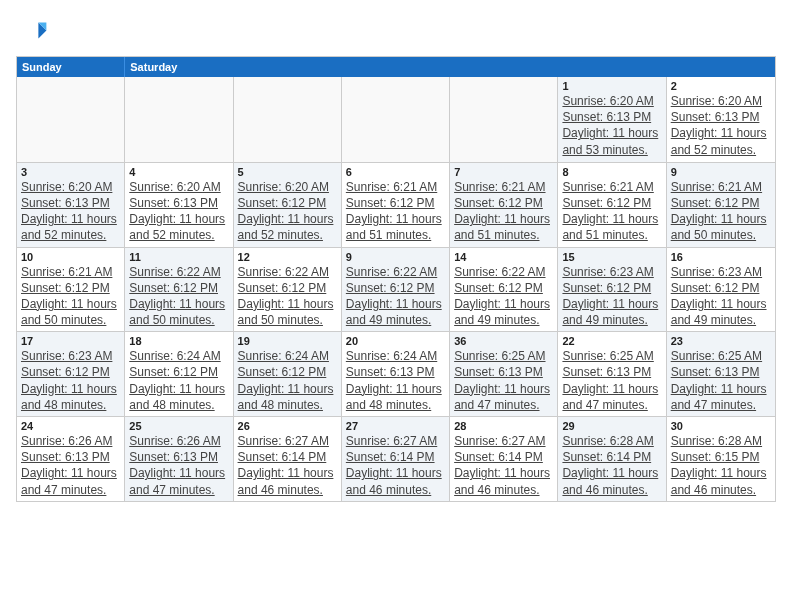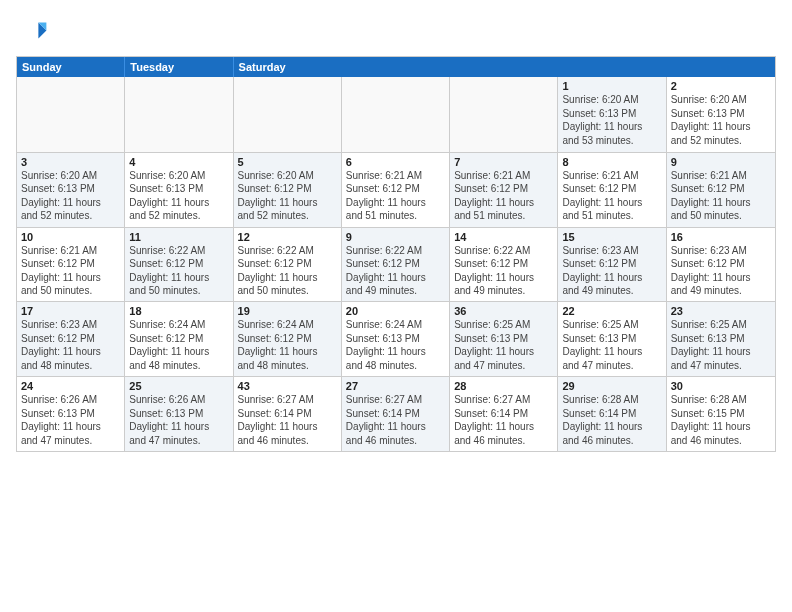--- a/index.html
+++ b/index.html
@@ -104,23 +104,24 @@
     .cal-cell.empty { background: #f9f9f9; }
     .cal-cell.shaded { background: #f0f4f8; }
     .day-num {
       font-size: 11px;
       font-weight: bold;
       color: #222;
       display: block;
       margin-bottom: 1px;
     }
     .day-info {
-      font-size: 10px;
+      font-size: 12px;
       color: #444;
       line-height: 1.35;
+      text-decoration: underline;
     }
   </style>
 </head>
 <body>
 
 <div class="page">
   <div class="header">
     <div class="logo">
       <svg class="logo-icon" viewBox="0 0 40 40">
         <polygon points="28,8 38,18 28,28" fill="#1a6ec2"></polygon>
@@ -133,21 +134,20 @@
     </div>
     <div class="title-block">
       <div class="month-title"></div>
       <div class="location"></div>
     </div>
   </div>
 
   <div class="calendar">
     <div class="cal-header">
     <div class="cal-header-cell">Sunday</div>
-        <div class="cal-header-cell">Tuesday</div>
         <div class="cal-header-cell">Saturday</div>
       </div>
     <div class="cal-body">
     <div class="cal-row">
           <div class="cal-cell empty"></div>
           <div class="cal-cell empty"></div>
           <div class="cal-cell empty"></div>
           <div class="cal-cell empty"></div>
           <div class="cal-cell empty"></div>
           <div class="cal-cell shaded">
@@ -252,21 +252,21 @@
         <div class="cal-row">
           <div class="cal-cell">
             <span class="day-num">24</span>
             <div class="day-info">Sunrise: 6:26 AM<br>Sunset: 6:13 PM<br>Daylight: 11 hours<br>and 47 minutes.</div>
           </div>
           <div class="cal-cell shaded">
             <span class="day-num">25</span>
             <div class="day-info">Sunrise: 6:26 AM<br>Sunset: 6:13 PM<br>Daylight: 11 hours<br>and 47 minutes.</div>
           </div>
           <div class="cal-cell">
-            <span class="day-num">43</span>
+            <span class="day-num">26</span>
             <div class="day-info">Sunrise: 6:27 AM<br>Sunset: 6:14 PM<br>Daylight: 11 hours<br>and 46 minutes.</div>
           </div>
           <div class="cal-cell shaded">
             <span class="day-num">27</span>
             <div class="day-info">Sunrise: 6:27 AM<br>Sunset: 6:14 PM<br>Daylight: 11 hours<br>and 46 minutes.</div>
           </div>
           <div class="cal-cell">
             <span class="day-num">28</span>
             <div class="day-info">Sunrise: 6:27 AM<br>Sunset: 6:14 PM<br>Daylight: 11 hours<br>and 46 minutes.</div>
           </div>

